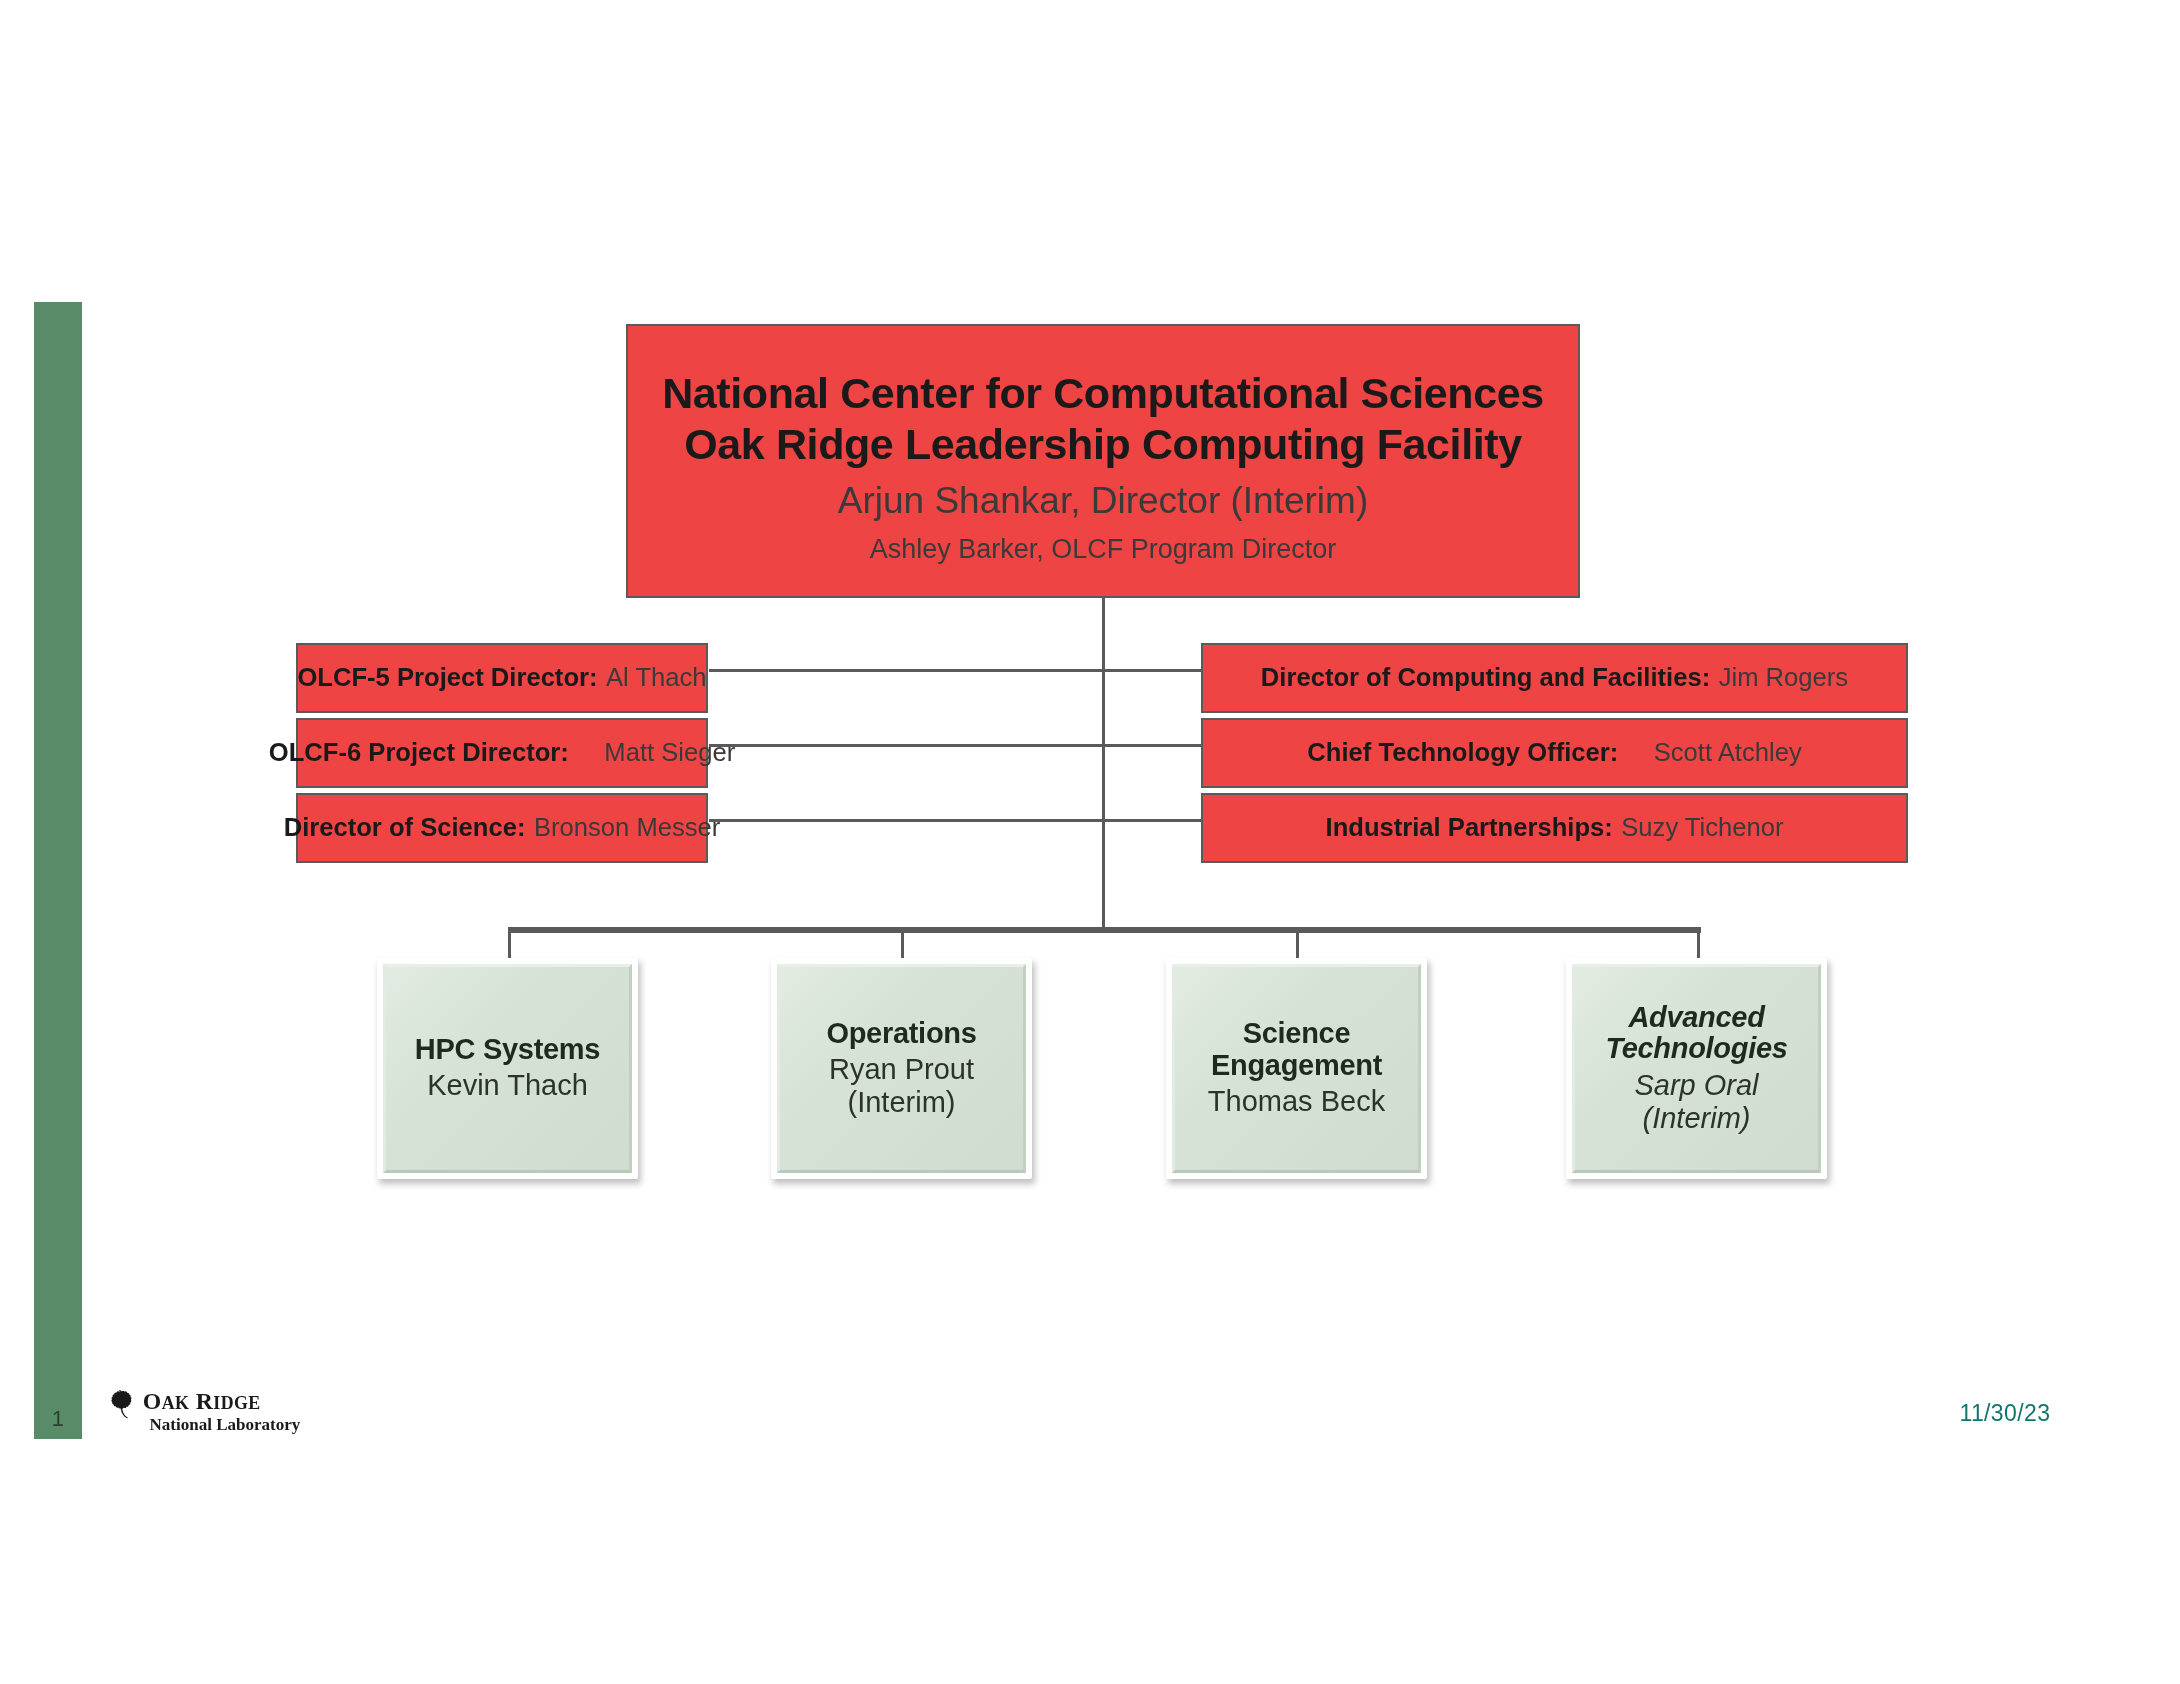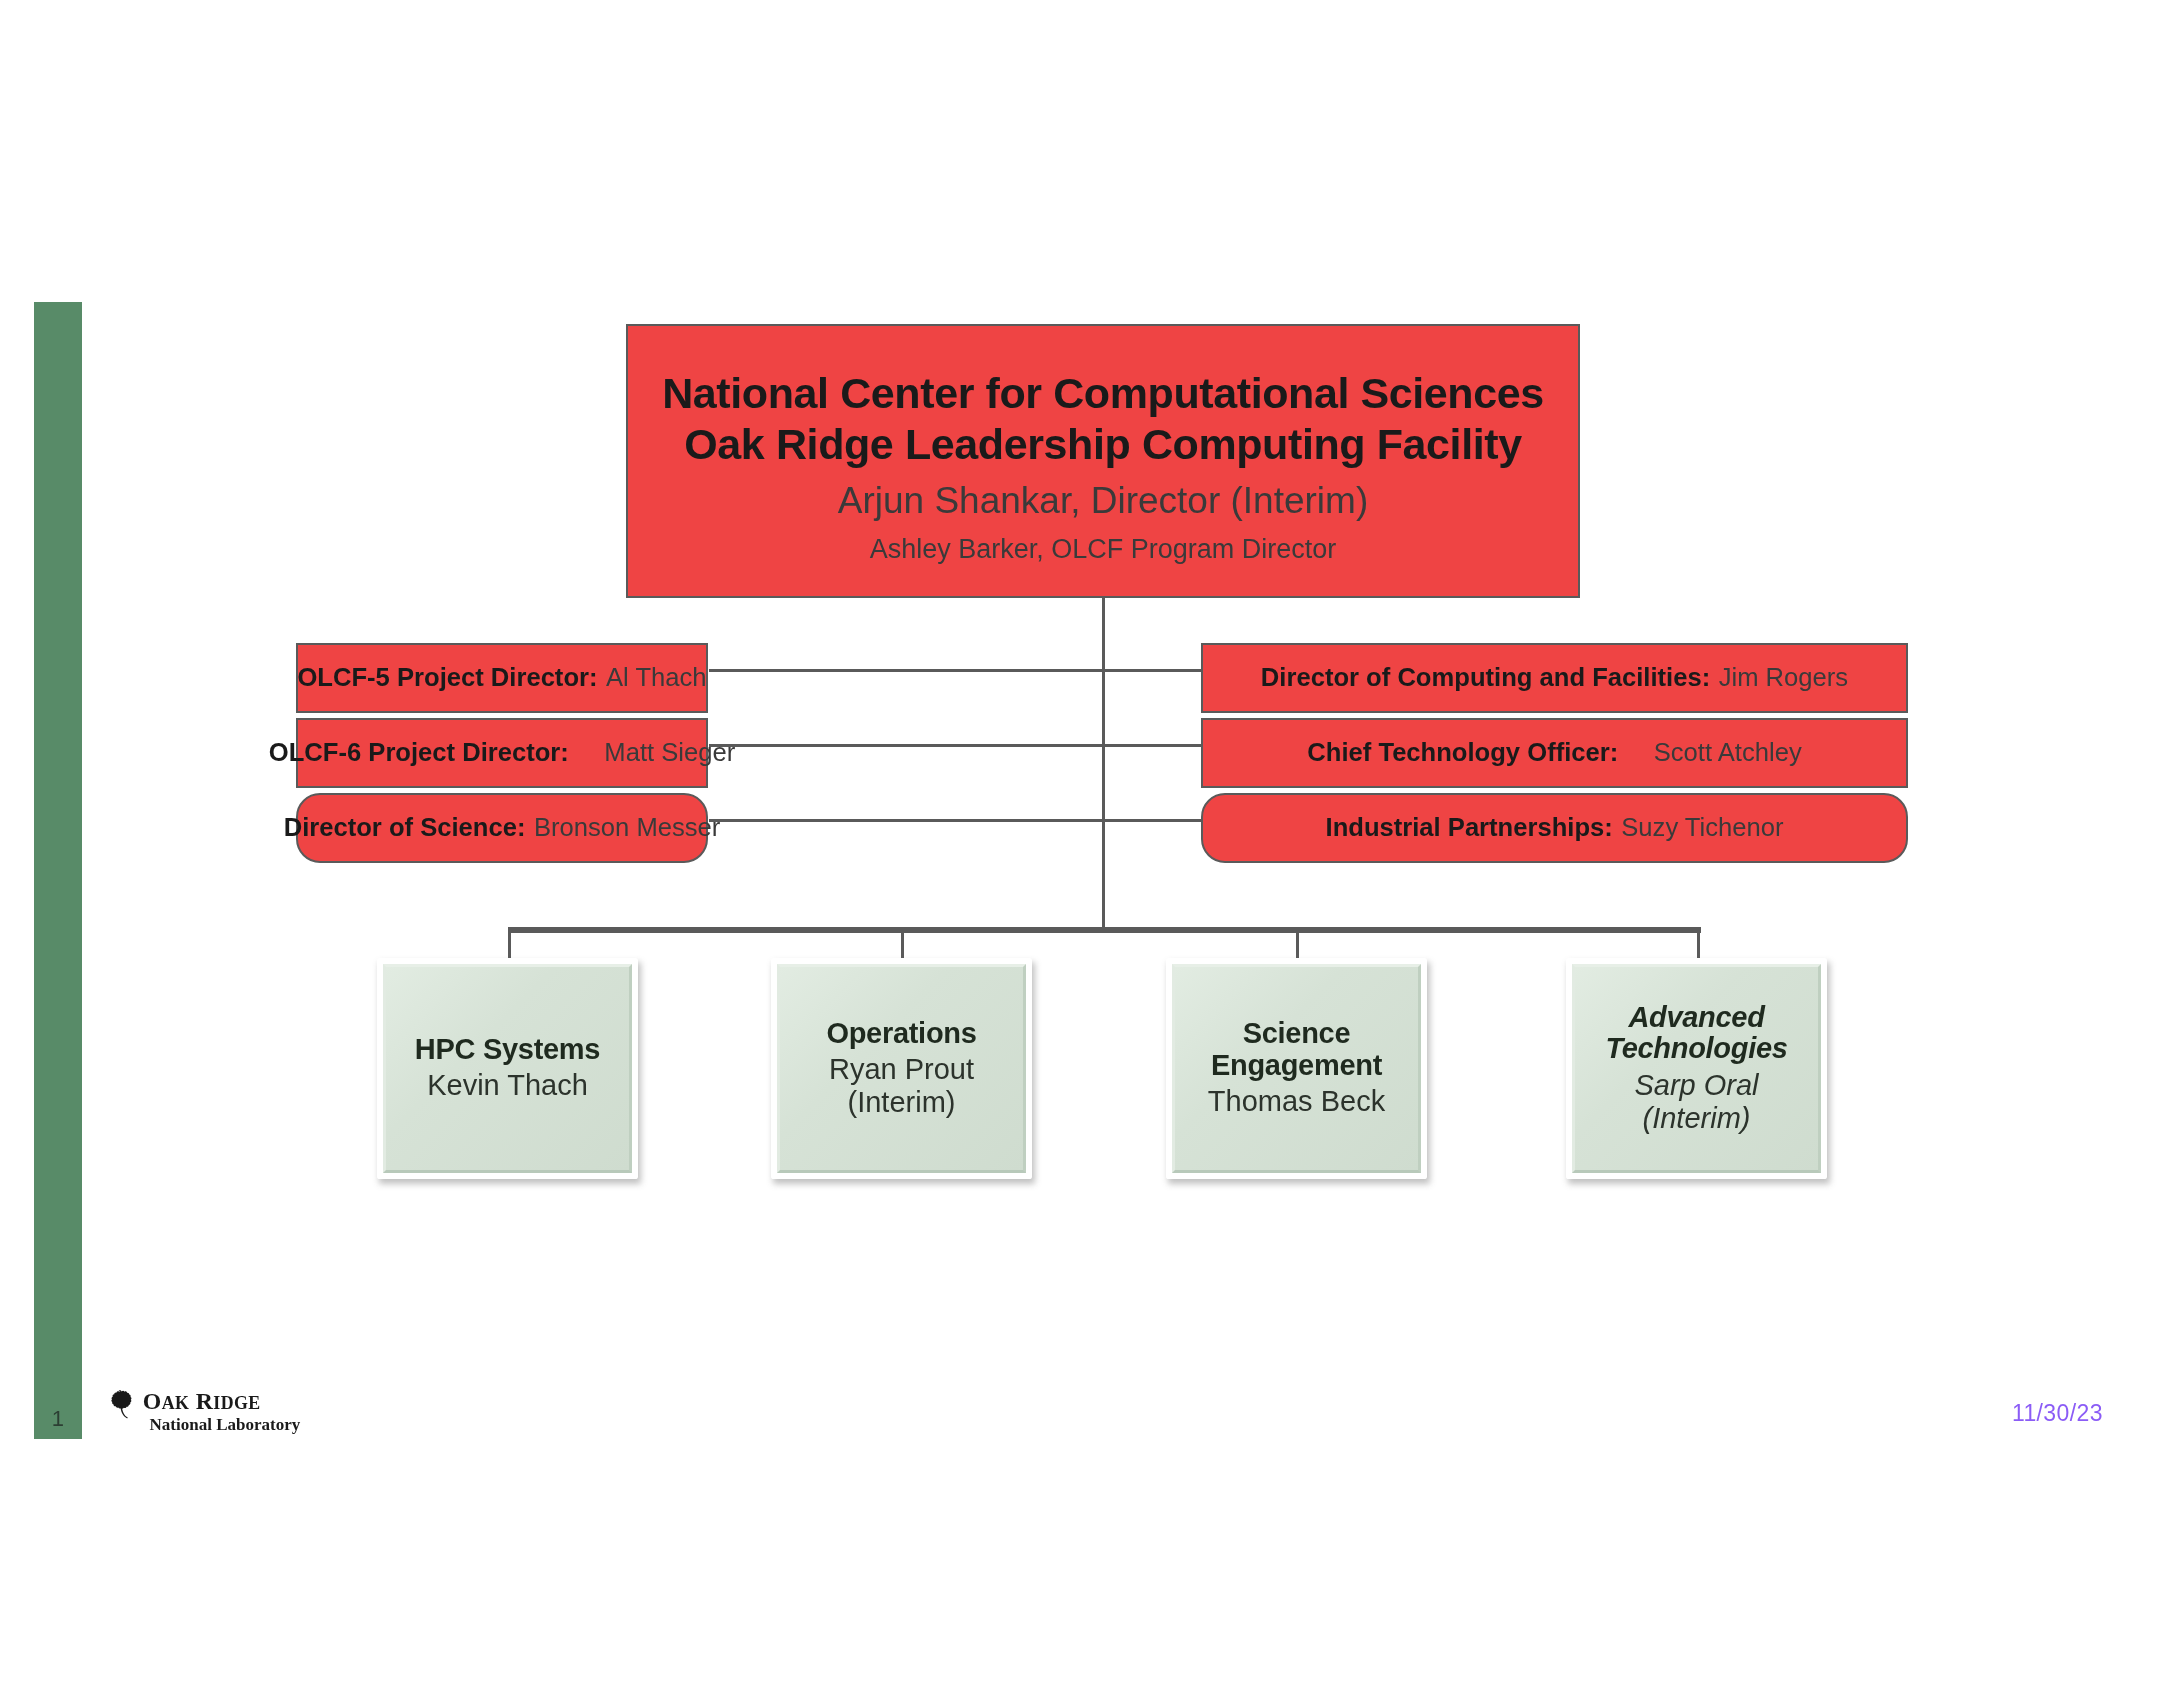--- a/index.html
+++ b/index.html
@@ -107,21 +107,21 @@
     font-weight: normal;
     color: #3a3a3a;
     margin-left: 8.5px;
   }
 
   .staff-left  { left: 296px;  width: 412px; }
   .staff-right { left: 1201px; width: 707px; }
 
   .staff-r1 { top: 643px; }
   .staff-r2 { top: 718px; gap: 27px; }
-  .staff-r3 { top: 793px; border-radius: 24px; }
+  .staff-r3 { top: 793px; }
 
   
   .line {
     position: absolute;
     background: #5a5a5a;
   }
   .v-line { width: 3.4px; }
   .h-line { height: 3.4px; }
   .bus-line { height: 6px; }
 
@@ -178,23 +178,23 @@
     display: flex;
     align-items: center;
   }
   .logo svg { display: block; }
 
   .footer-date {
     position: absolute;
     right: 25.6px;
     top: 1400px;
     width: 196px;
-    text-align: center;
+    text-align: left;
     font-size: 23px;
-    color: #8b5cf6;
+    color: #0f766e;
     letter-spacing: 0.4px;
   }
 </style>
 </head>
 <body>
 
 <div id="slide">
 
   <div class="accent-bar"></div>
   <div class="slide-number">1</div>

